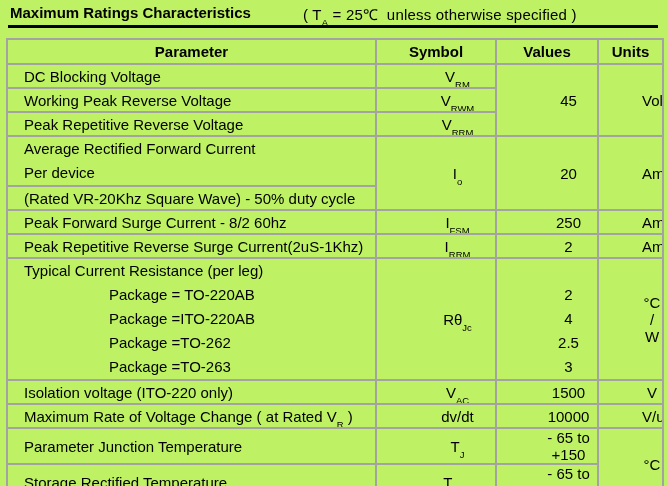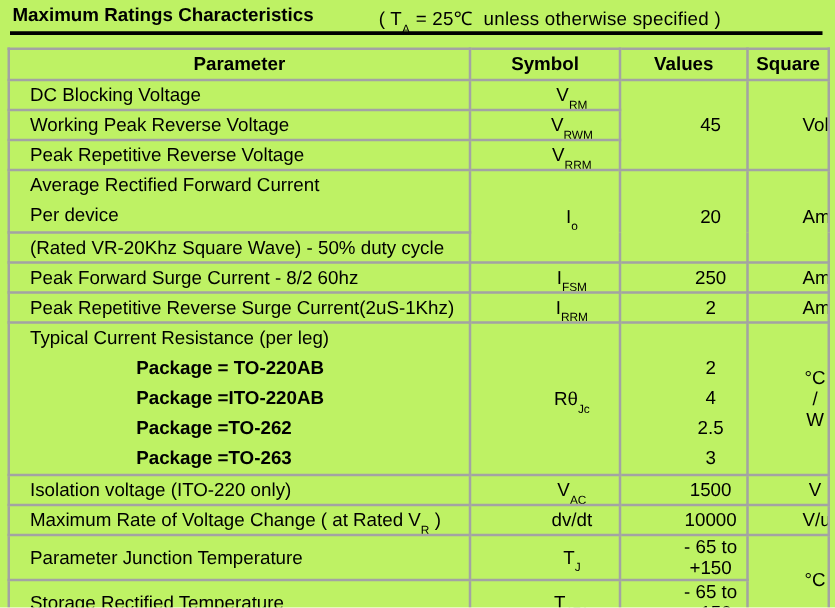--- a/index.html
+++ b/index.html
@@ -42,21 +42,21 @@
     padding: 0;
     vertical-align: middle;
     overflow: hidden;
   }
   .ratings th { height: 23px; font-weight: bold; text-align: center; }
   .ratings tr.r { height: 24px; }
   td.param { text-align: left; padding-left: 16px; white-space: nowrap; }
   td.sym, td.val, td.unit { text-align: center; padding-left: 43px; }
 
   .line { line-height: 24px; height: 24px; white-space: nowrap; }
-  .indent { padding-left: 85px; font-weight: bold; }
+  .indent { padding-left: 85px; }
   .note { margin-left: 0; }
 </style>
 </head>
 <body>
 
 <div class="page">
 
   <div class="doc-title">Maximum Ratings Characteristics</div>
 
   <div class="condition"><span>( T</span><sub>A</sub><span> = 25℃  unless otherwise specified )</span></div>
@@ -68,21 +68,21 @@
       <col class="c-param">
         <col class="c-symbol">
         <col class="c-values">
         <col class="c-units">
     </colgroup>
     <thead>
       <tr class="r">
         <th>Parameter</th>
         <th>Symbol</th>
         <th>Values</th>
-        <th>Square</th>
+        <th>Units</th>
       </tr>
     </thead>
     <tbody>
 
       <tr class="r">
         <td class="param">DC Blocking Voltage</td>
         <td class="sym"><span>V</span><sub>RM</sub></td>
         <td class="val" rowspan="3">45</td>
         <td class="unit" rowspan="3">Volts</td>
       </tr>

